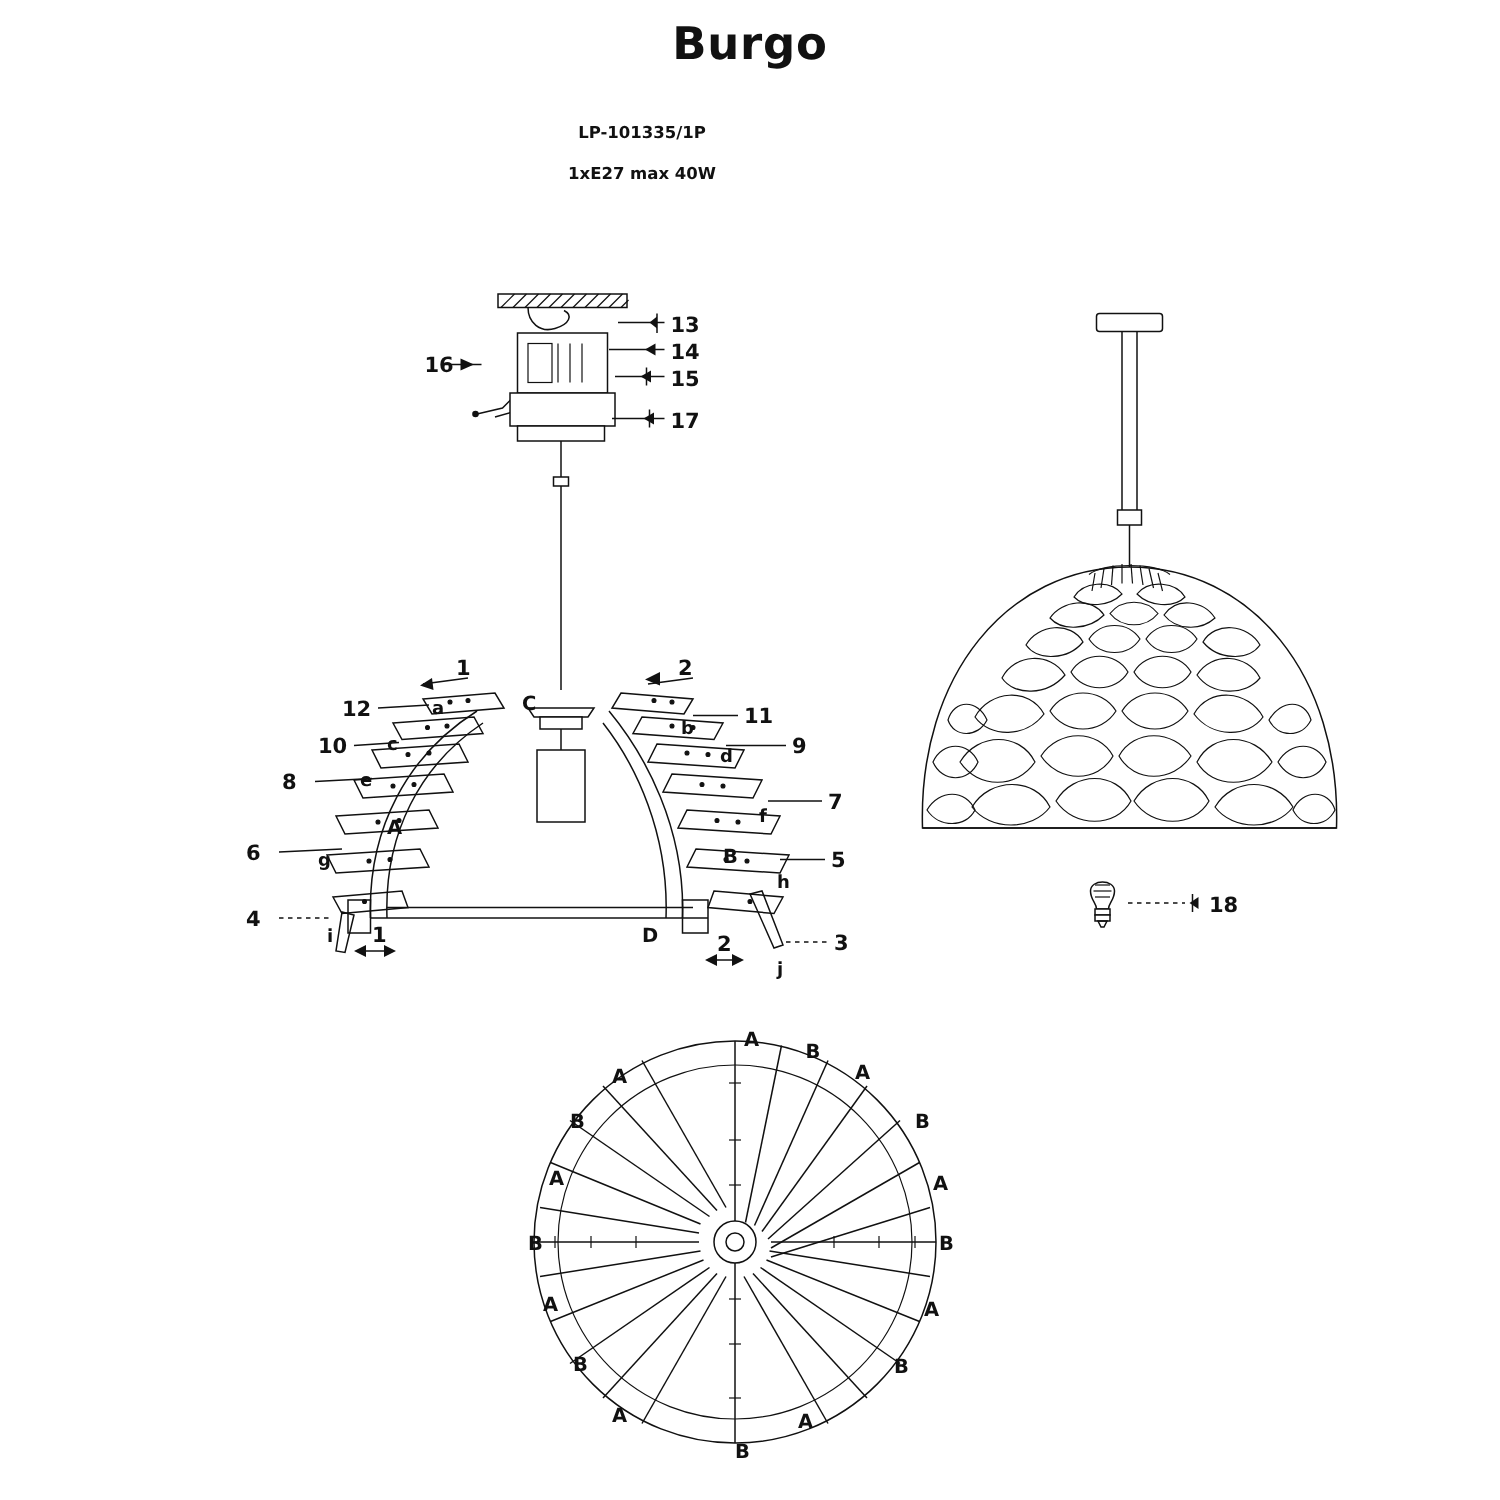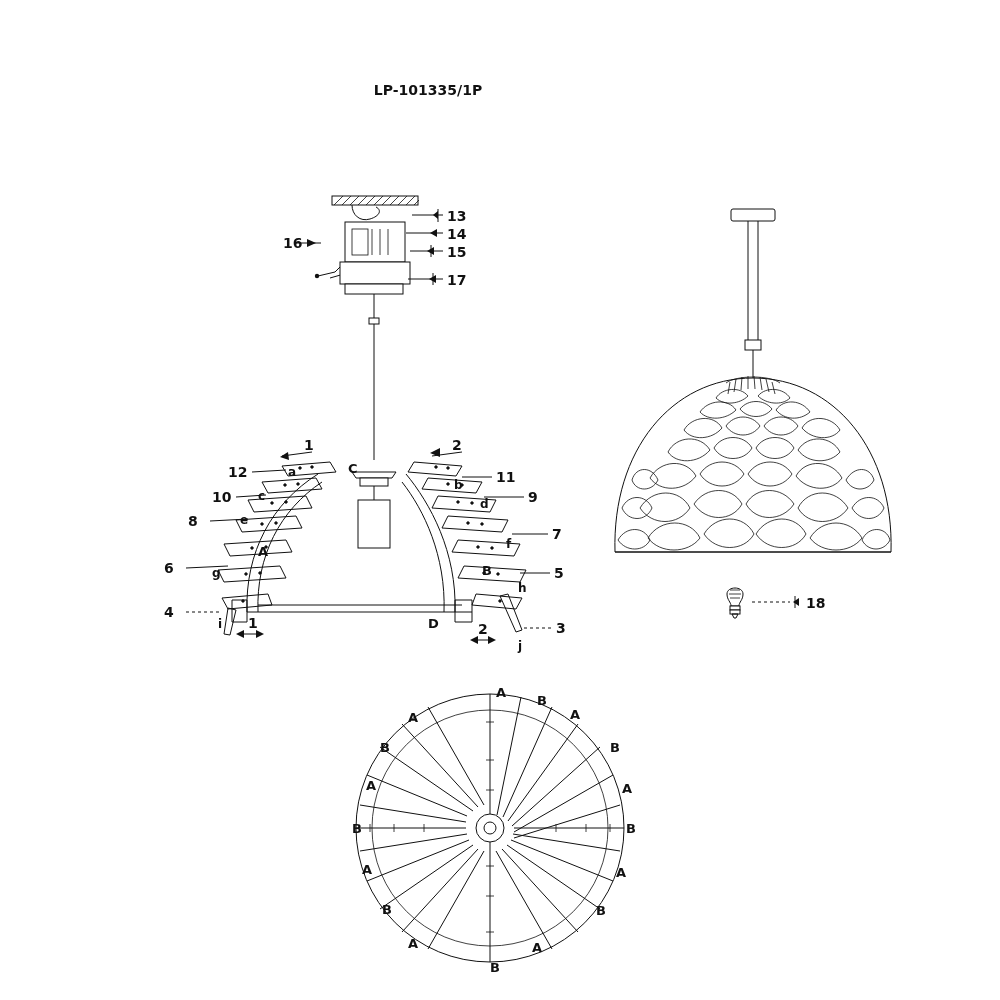--- a/index.html
+++ b/index.html
@@ -28,21 +28,21 @@
     font-size: 30px;
     font-weight: bold;
     letter-spacing: 0.5px;
     font-family: "DejaVu Sans", sans-serif;
   }
   .spec {
     position: absolute;
     left: 0;
     width: 856px;
     text-align: center;
-    font-size: 14px;
+    font-size: 11px;
     font-weight: bold;
     font-family: "DejaVu Sans", sans-serif;
   }
   .spec1 { top: 82px; }
   .spec2 { top: 109px; }
   .spec3 { top: 136px; }
 
   svg.diagram {
     position: absolute;
     left: 0;
@@ -83,21 +83,23 @@
     stroke-dasharray: 3 3;
   }
   .fillwhite { fill: #ffffff; }
   .fillblack { fill: #111111; }
 </style>
 </head>
 <body>
 
 <div class="sheet">
 
+  <div class="title">Burgo</div>
   <div class="spec spec1">LP-101335/1P</div>
+  <div class="spec spec2">1xE27 max 40W</div>
 
   <svg class="diagram" viewBox="0 0 1000 1000">
 
     <g>
 
       <rect x="332" y="196" width="86" height="9" class="lineth fillwhite"></rect>
       <g class="linethin">
         <line x1="334" y1="205" x2="343" y2="196"></line>
         <line x1="342" y1="205" x2="351" y2="196"></line>
         <line x1="350" y1="205" x2="359" y2="196"></line>

